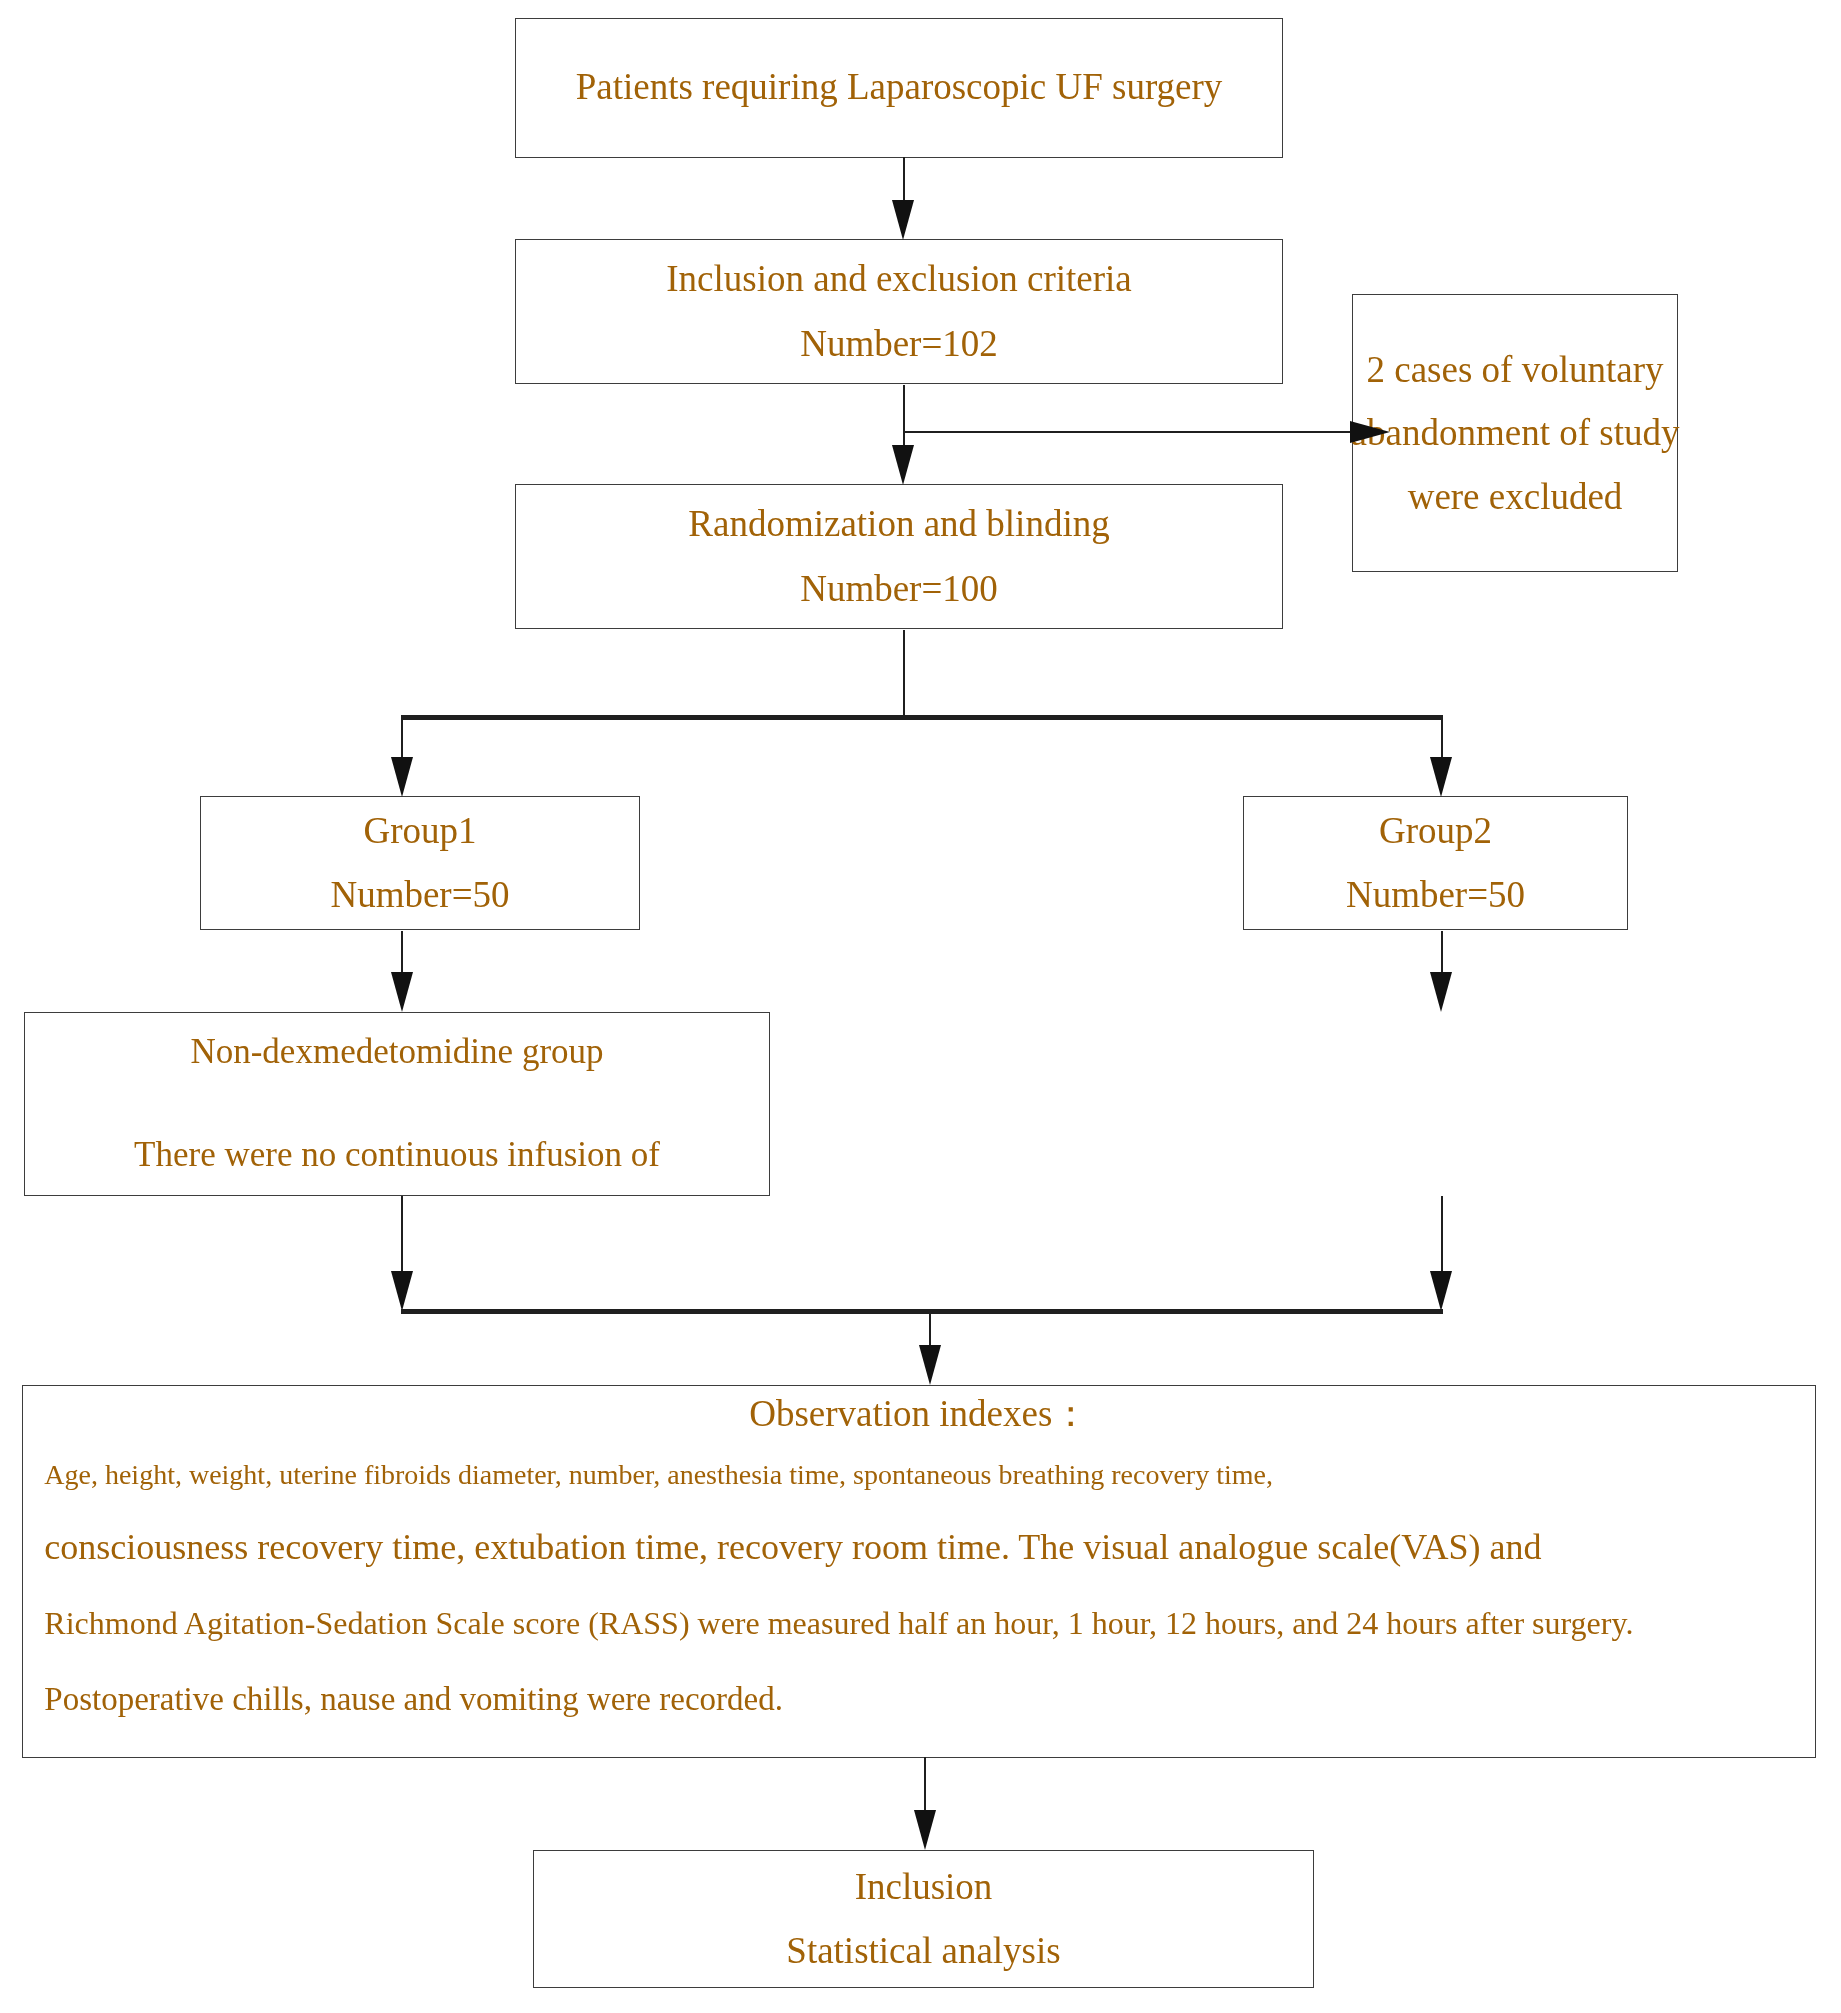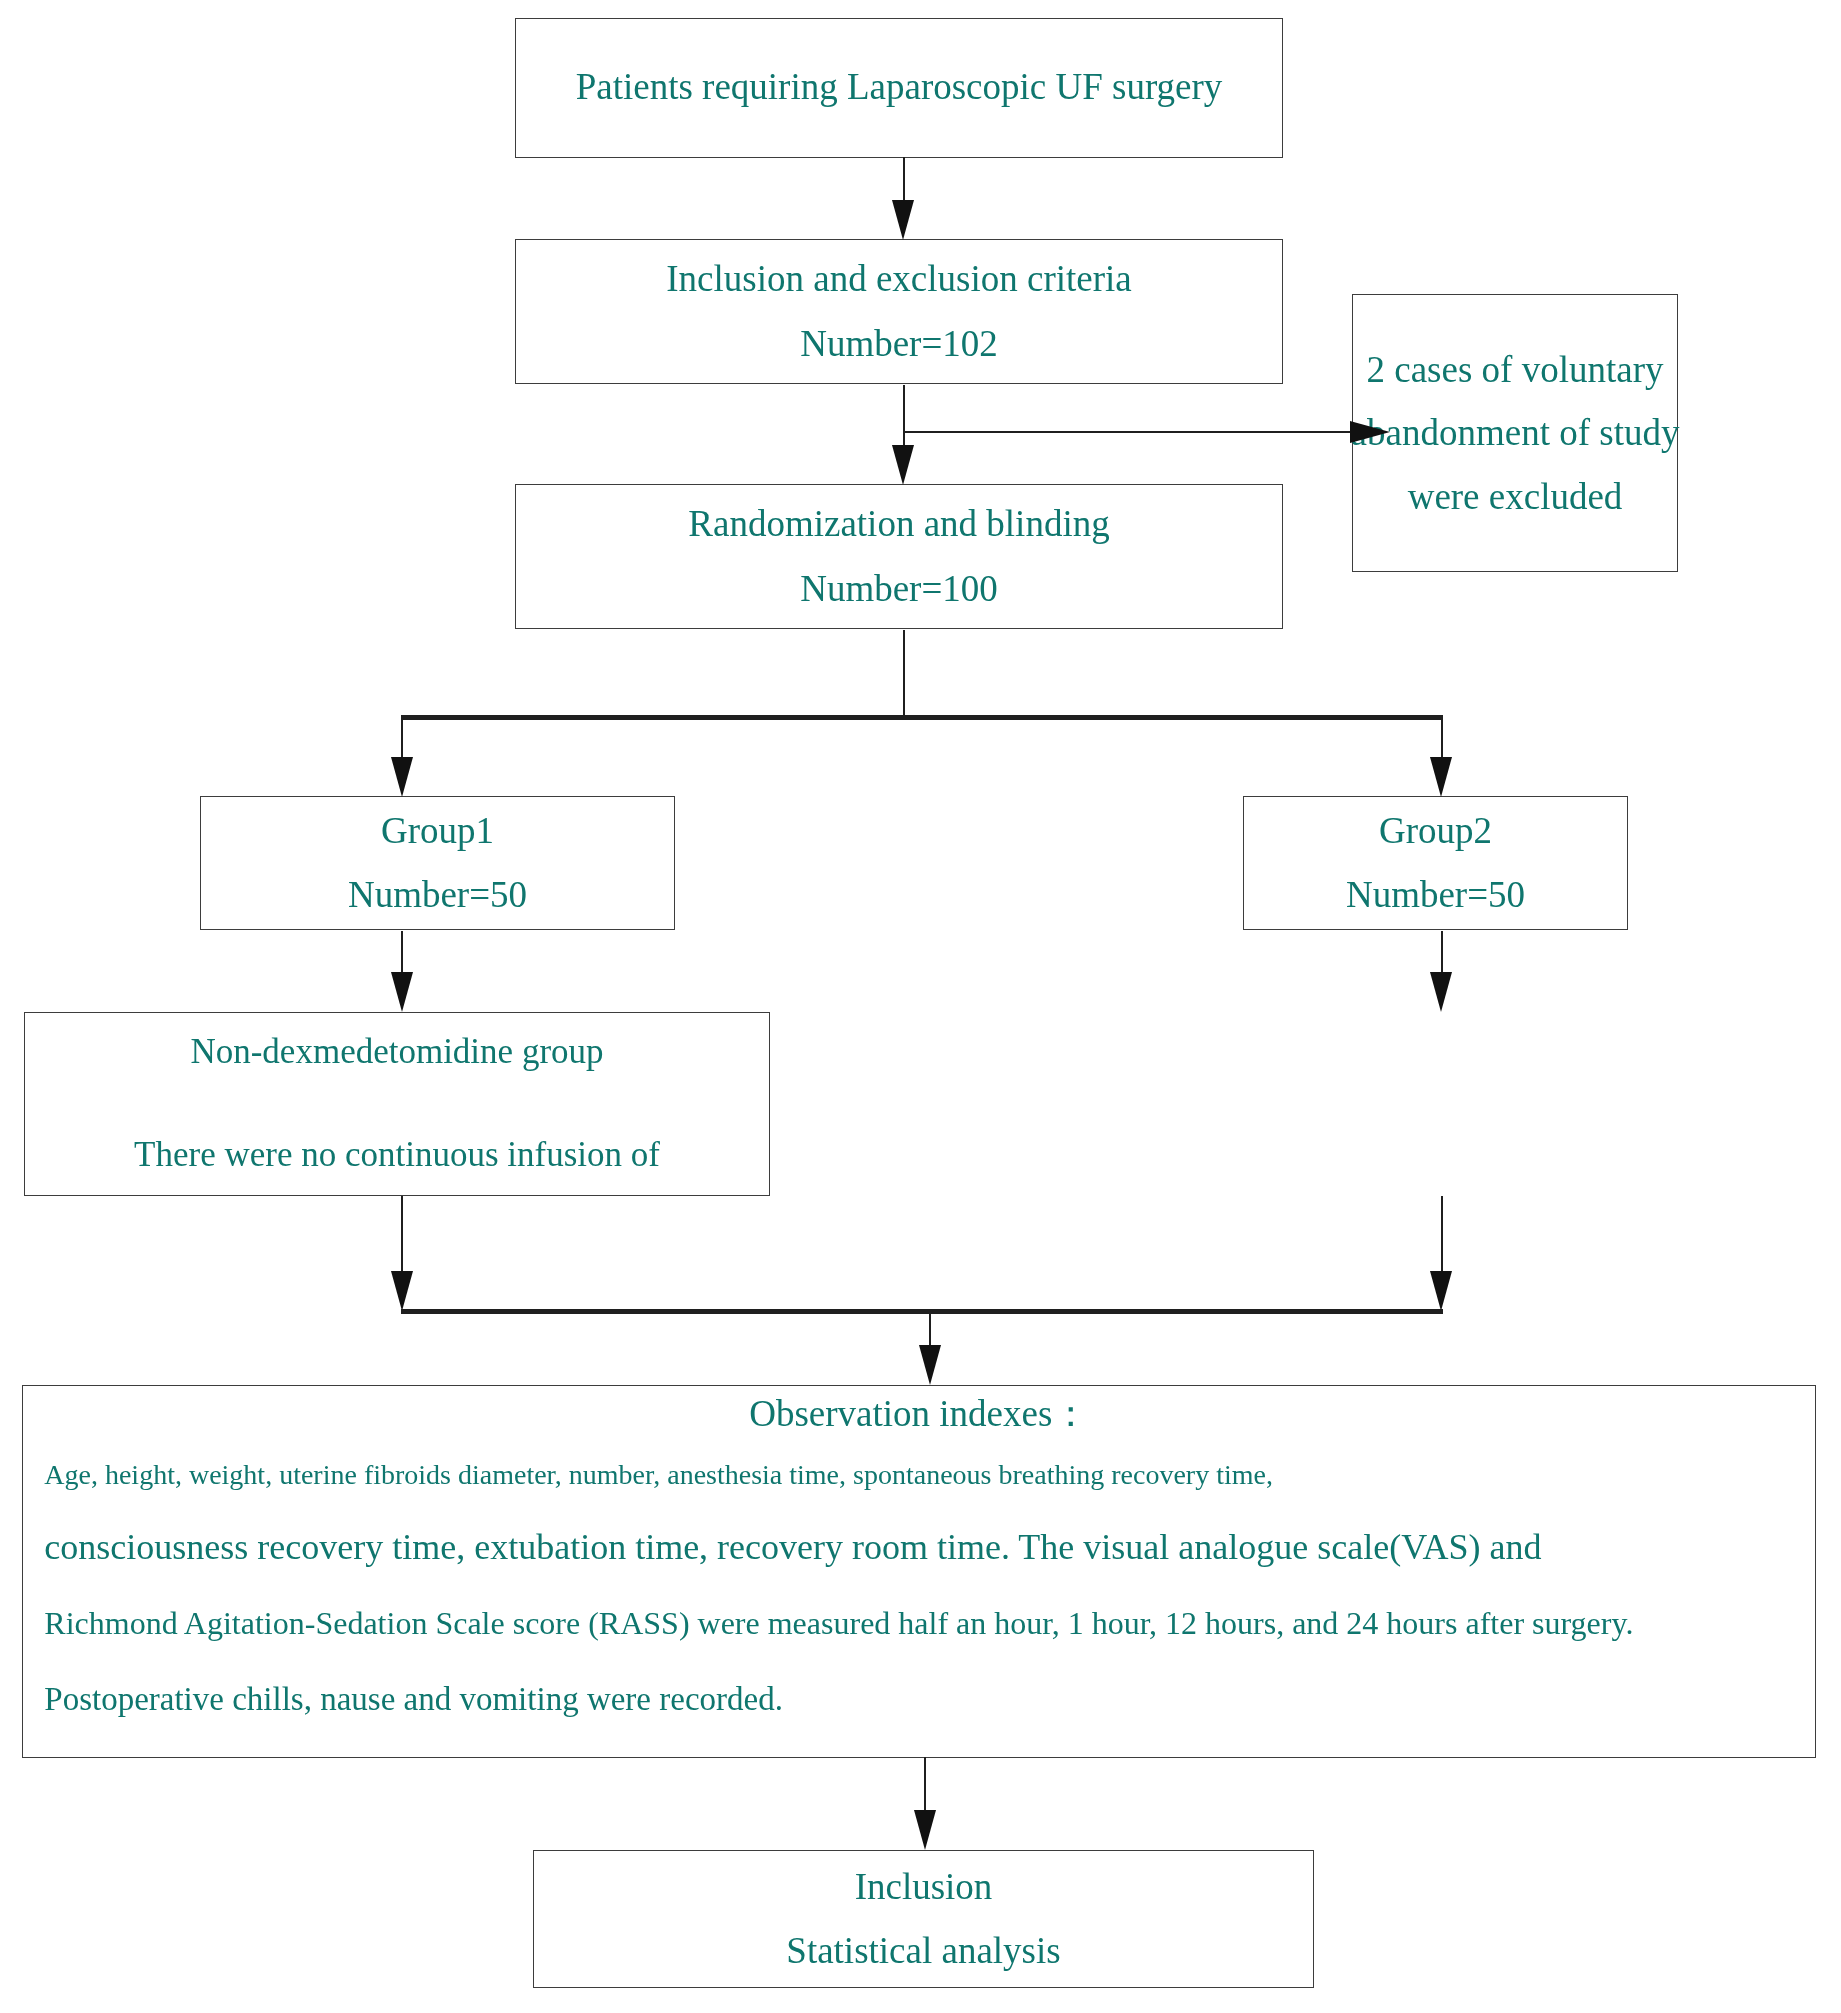--- a/index.html
+++ b/index.html
@@ -1,21 +1,21 @@
 <!DOCTYPE html>
 <html style="font-size:12.8px"><head>
 <meta charset="utf-8">
 <style>
   html,body{margin:0;padding:0;background:#ffffff;}
   #canvas{
     position:relative;
     width:1841px;height:2014px;
     background:#ffffff;
     font-family:"Liberation Serif", serif;
-    color:#0f766e;
+    color:#a16207;
   }
   .flow-box{
     position:absolute;
     background:#ffffff;
     border:1.6px solid #3d3d3d;
     box-sizing:border-box;
     display:flex;flex-direction:column;
     justify-content:center;align-items:center;
     text-align:center;
     font-size:37px;line-height:1.74;
@@ -33,21 +33,21 @@
     position:absolute;width:0;height:0;
     border-top:11.2px solid transparent;
     border-bottom:11.2px solid transparent;
     border-left:40px solid #111111;
   }
   
   #box-patients{left:515px;top:17.6px;width:768px;height:140px;}
   #box-criteria{left:515px;top:239px;width:768px;height:145px;}
   #box-excluded{left:1352px;top:294px;width:326px;height:278px;line-height:1.72;}
   #box-randomization{left:515px;top:484px;width:768px;height:145px;}
-  #box-group1{left:200px;top:796px;width:475px;height:134px;}
+  #box-group1{left:200px;top:796px;width:440px;height:134px;}
   #box-group2{left:1243px;top:796px;width:385px;height:134px;}
   #box-nondex{left:24px;top:1012px;width:746px;height:184px;gap:44px;}
   #box-dex{left:1045px;top:1012px;width:773px;height:184px;}
   #box-final{left:533px;top:1850px;width:781px;height:138px;}
   #box-observation{
     left:22.3px;top:1385px;width:1794px;height:373px;
     justify-content:flex-start;align-items:stretch;
     padding:4px 21px 0 21px;
   }
   #box-observation .obs-title{

